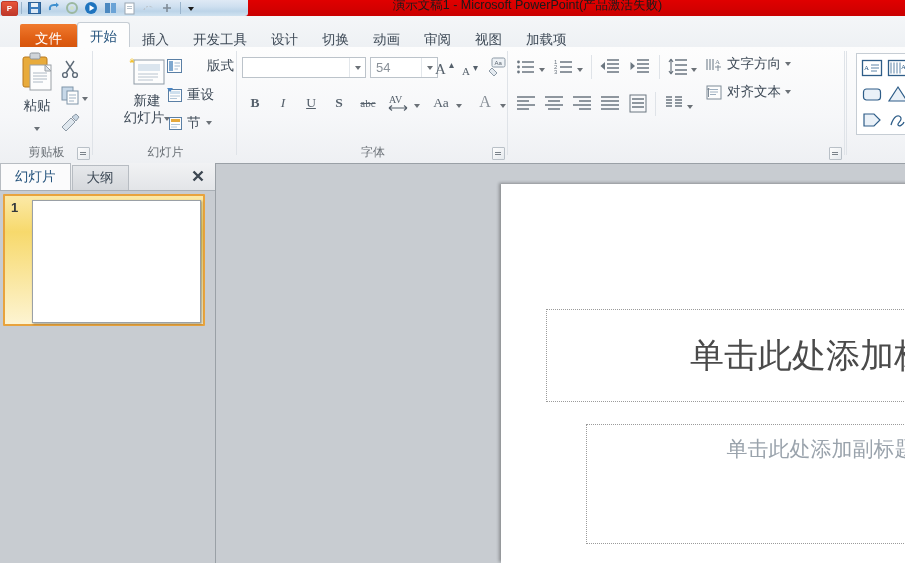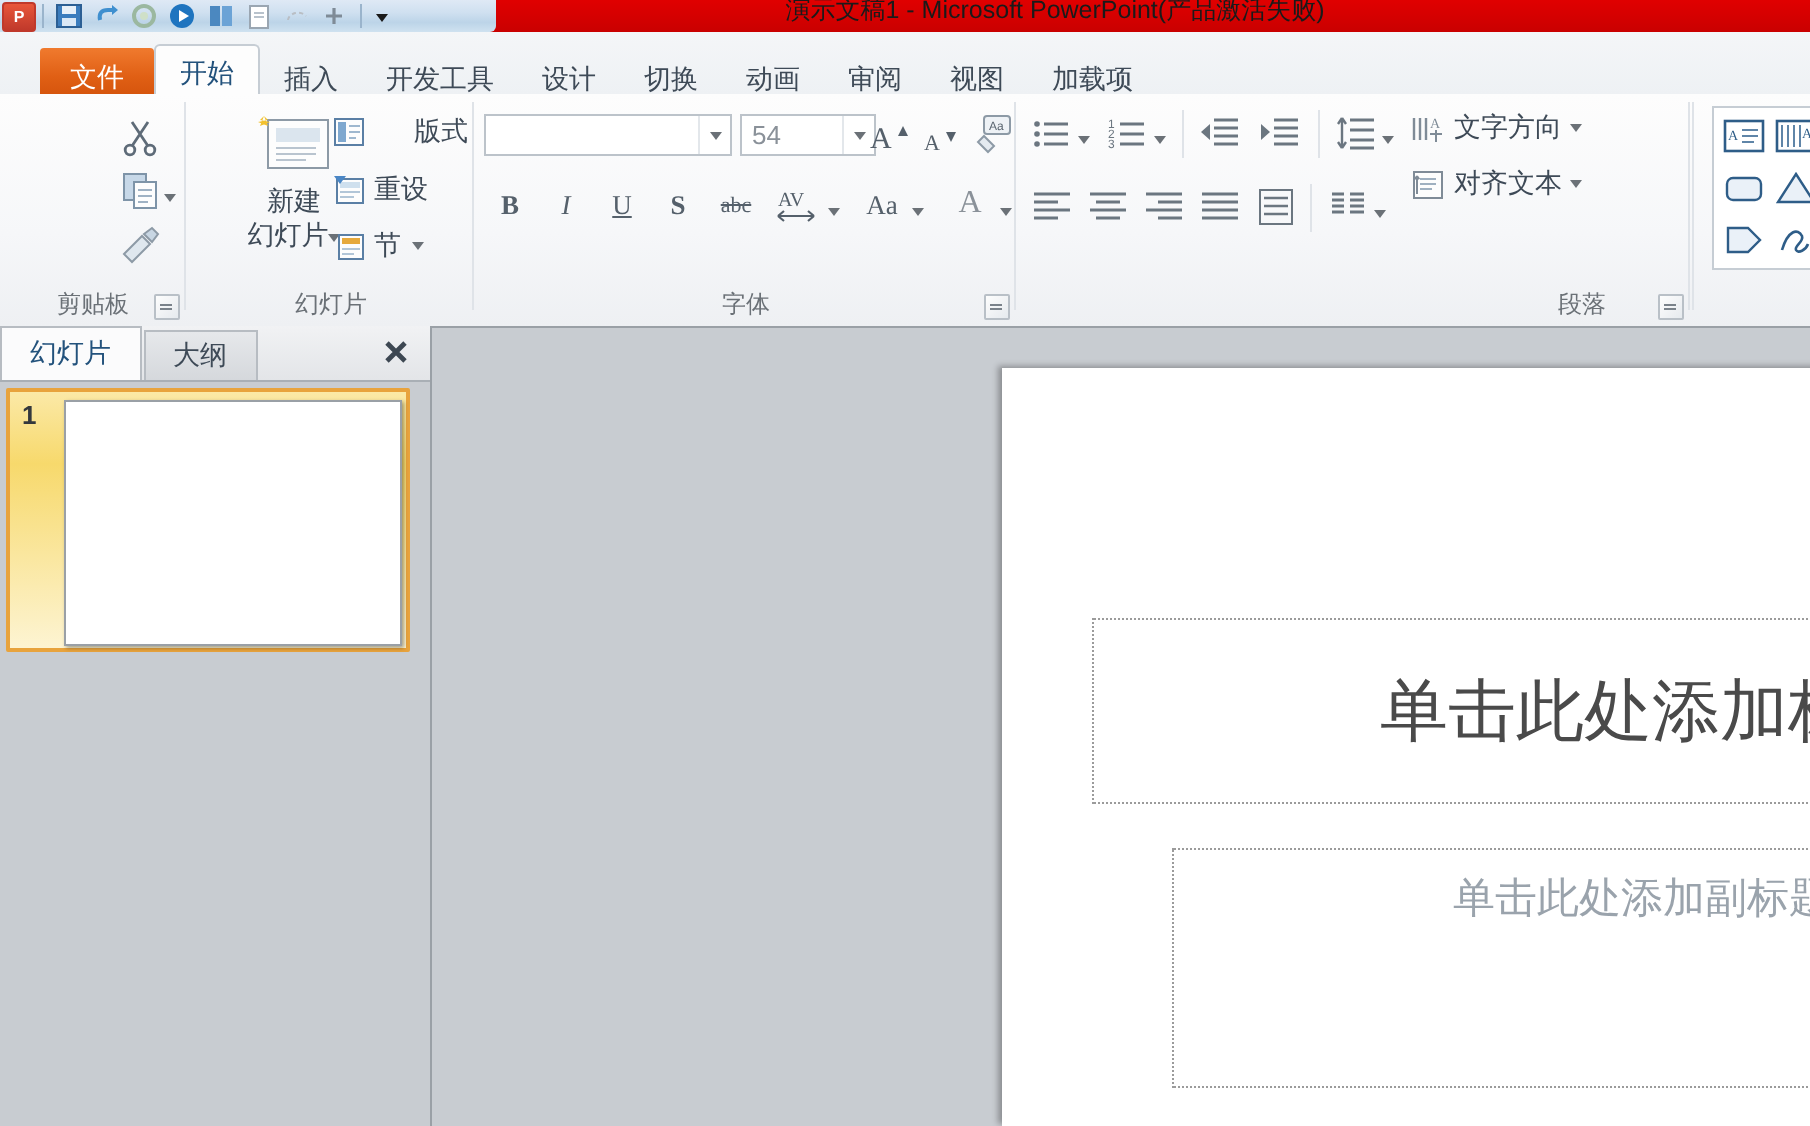--- a/index.html
+++ b/index.html
@@ -291,20 +291,35 @@
       <div class="tab">动画</div>
       <div class="tab">审阅</div>
       <div class="tab">视图</div>
       <div class="tab">加载项</div>
     </div>
   </div>
 
   <div class="ribbon">
 
     <div class="group" id="g-clip">
+      <div class="paste">
+        <div class="clipboard-glyph">
+          <svg width="40" height="44" viewBox="0 0 40 44">
+            <rect x="6" y="6" width="24" height="30" rx="2" fill="#e8ab3c" stroke="#b9791c"></rect>
+            <rect x="13" y="2" width="10" height="6" rx="1.5" fill="#cfd4d9" stroke="#8d949b"></rect>
+            <rect x="13" y="14" width="21" height="25" fill="#fdfdfd" stroke="#9aa0a6"></rect>
+            <path d="M28 14 L34 20 L28 20 Z" fill="#dde3e9" stroke="#9aa0a6"></path>
+            <g stroke="#aeb9c4" stroke-width="1">
+              <path d="M16 22 H30 M16 25 H30 M16 28 H30 M16 31 H26"></path>
+            </g>
+          </svg>
+        </div>
+        <div class="lbl">粘贴</div>
+        <div class="carw"><span class="sm-car"></span></div>
+      </div>
       <div class="cb-ic" style="left:58px;top:9px;">
         <svg width="24" height="24" viewBox="0 0 24 24">
             <g stroke="#5e6b78" stroke-width="1.4" fill="none">
               <path d="M8 5 L16 17 M16 5 L8 17"></path>
               <circle cx="7" cy="19" r="2.4"></circle>
               <circle cx="17" cy="19" r="2.4"></circle>
             </g>
           </svg>
       </div>
       <div class="cb-ic" style="left:58px;top:36px;">
@@ -553,21 +568,20 @@
       <div class="group-sep" style="left:146px;top:45px;height:24px;"></div>
       <div class="pbtn" style="left:154px;top:46px;">
         <svg width="22" height="22" viewBox="0 0 22 22">
             <g stroke="#6b7680" stroke-width="1.4">
               <path d="M3 4 H9 M3 7 H9 M3 10 H9 M3 13 H9 M12 4 H19 M12 7 H19 M12 10 H19 M12 13 H19"></path>
             </g>
           </svg>
       </div>
       <div style="position:absolute;left:178px;top:52px;"><span class="sm-car"></span></div>
 
-      <div class="group-label" style="text-align:right;padding-right:42px;box-sizing:border-box;">段落</div>
       <div class="dlg"></div>
       <div class="group-sep" style="right:0;"></div>
     </div>
 
     <div class="group" id="g-draw">
       <div class="shapegal">
         <div class="shp">
           <svg width="22" height="20" viewBox="0 0 22 20">
               <rect x="1.5" y="2.5" width="19" height="15" fill="#fff" stroke="#2e5d88" stroke-width="1.3"></rect>
               <text x="3" y="12" font-family="Liberation Serif, serif" font-size="7" fill="#2e5d88">A</text>

